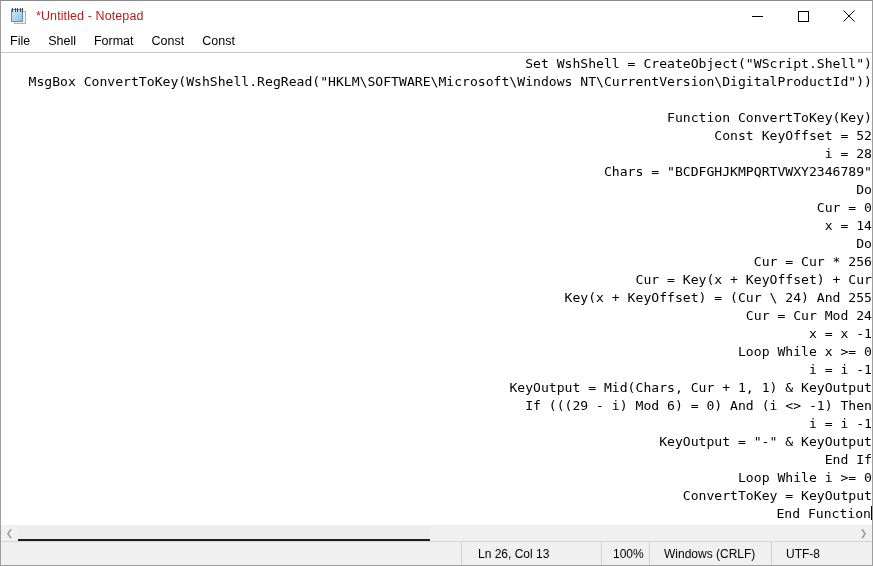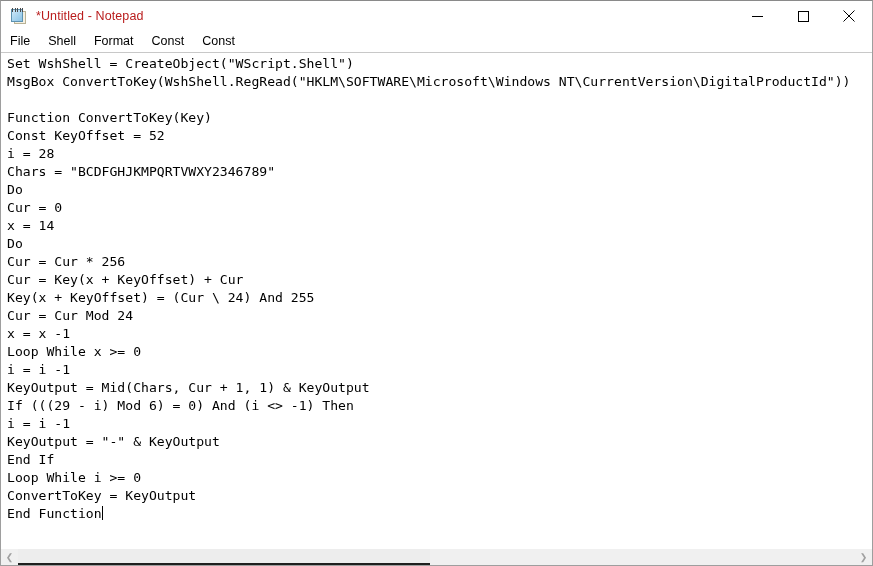--- a/index.html
+++ b/index.html
@@ -125,20 +125,21 @@
 
   
   .editor-wrap {
     flex: 1;
     position: relative;
     background: #ffffff;
     border-top: 1px solid #c8c8c8;
     overflow: hidden;
     display: flex;
     flex-direction: column;
+    text-align: right;
   }
   .editor {
     flex: 1;
     position: relative;
     overflow: hidden;
     padding: 2px 0 0 6px;
     box-sizing: border-box;
   }
   .code {
     margin: 0;
@@ -275,14 +276,21 @@
 
     <div class="hscroll">
       <div class="hs-arrow">❮</div>
       <div class="hs-track">
         <div class="hs-thumb"></div>
       </div>
       <div class="hs-arrow">❯</div>
     </div>
   </div>
 
+  <div class="statusbar">
+    <div class="status-spacer"></div>
+    <div class="status-cell sc-pos">Ln 26, Col 13</div>
+    <div class="status-cell sc-zoom">100%</div>
+    <div class="status-cell sc-eol">Windows (CRLF)</div>
+    <div class="status-cell sc-enc">UTF-8</div>
+  </div>
 
 </div>
 
 </body></html>

